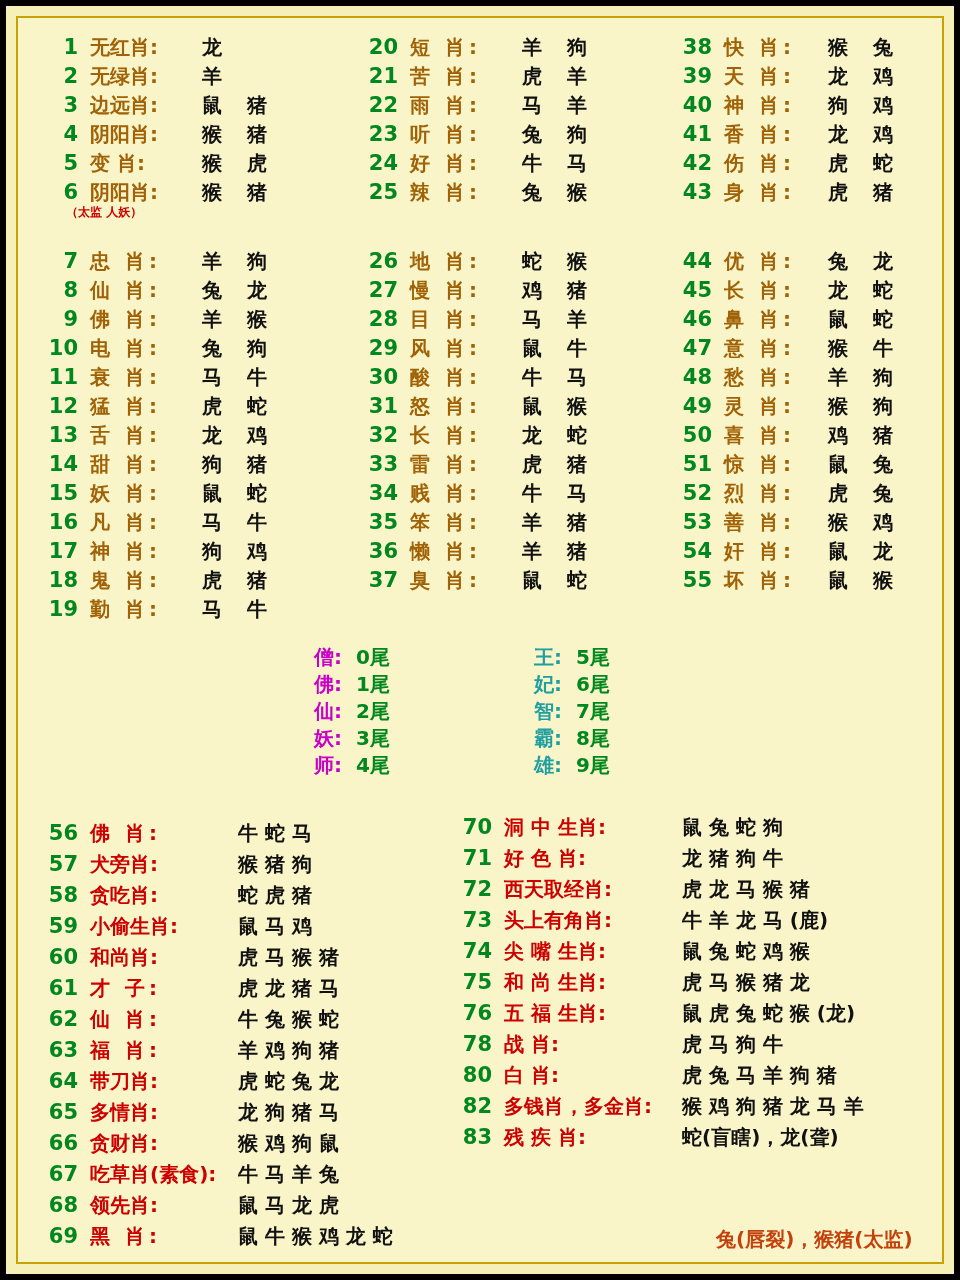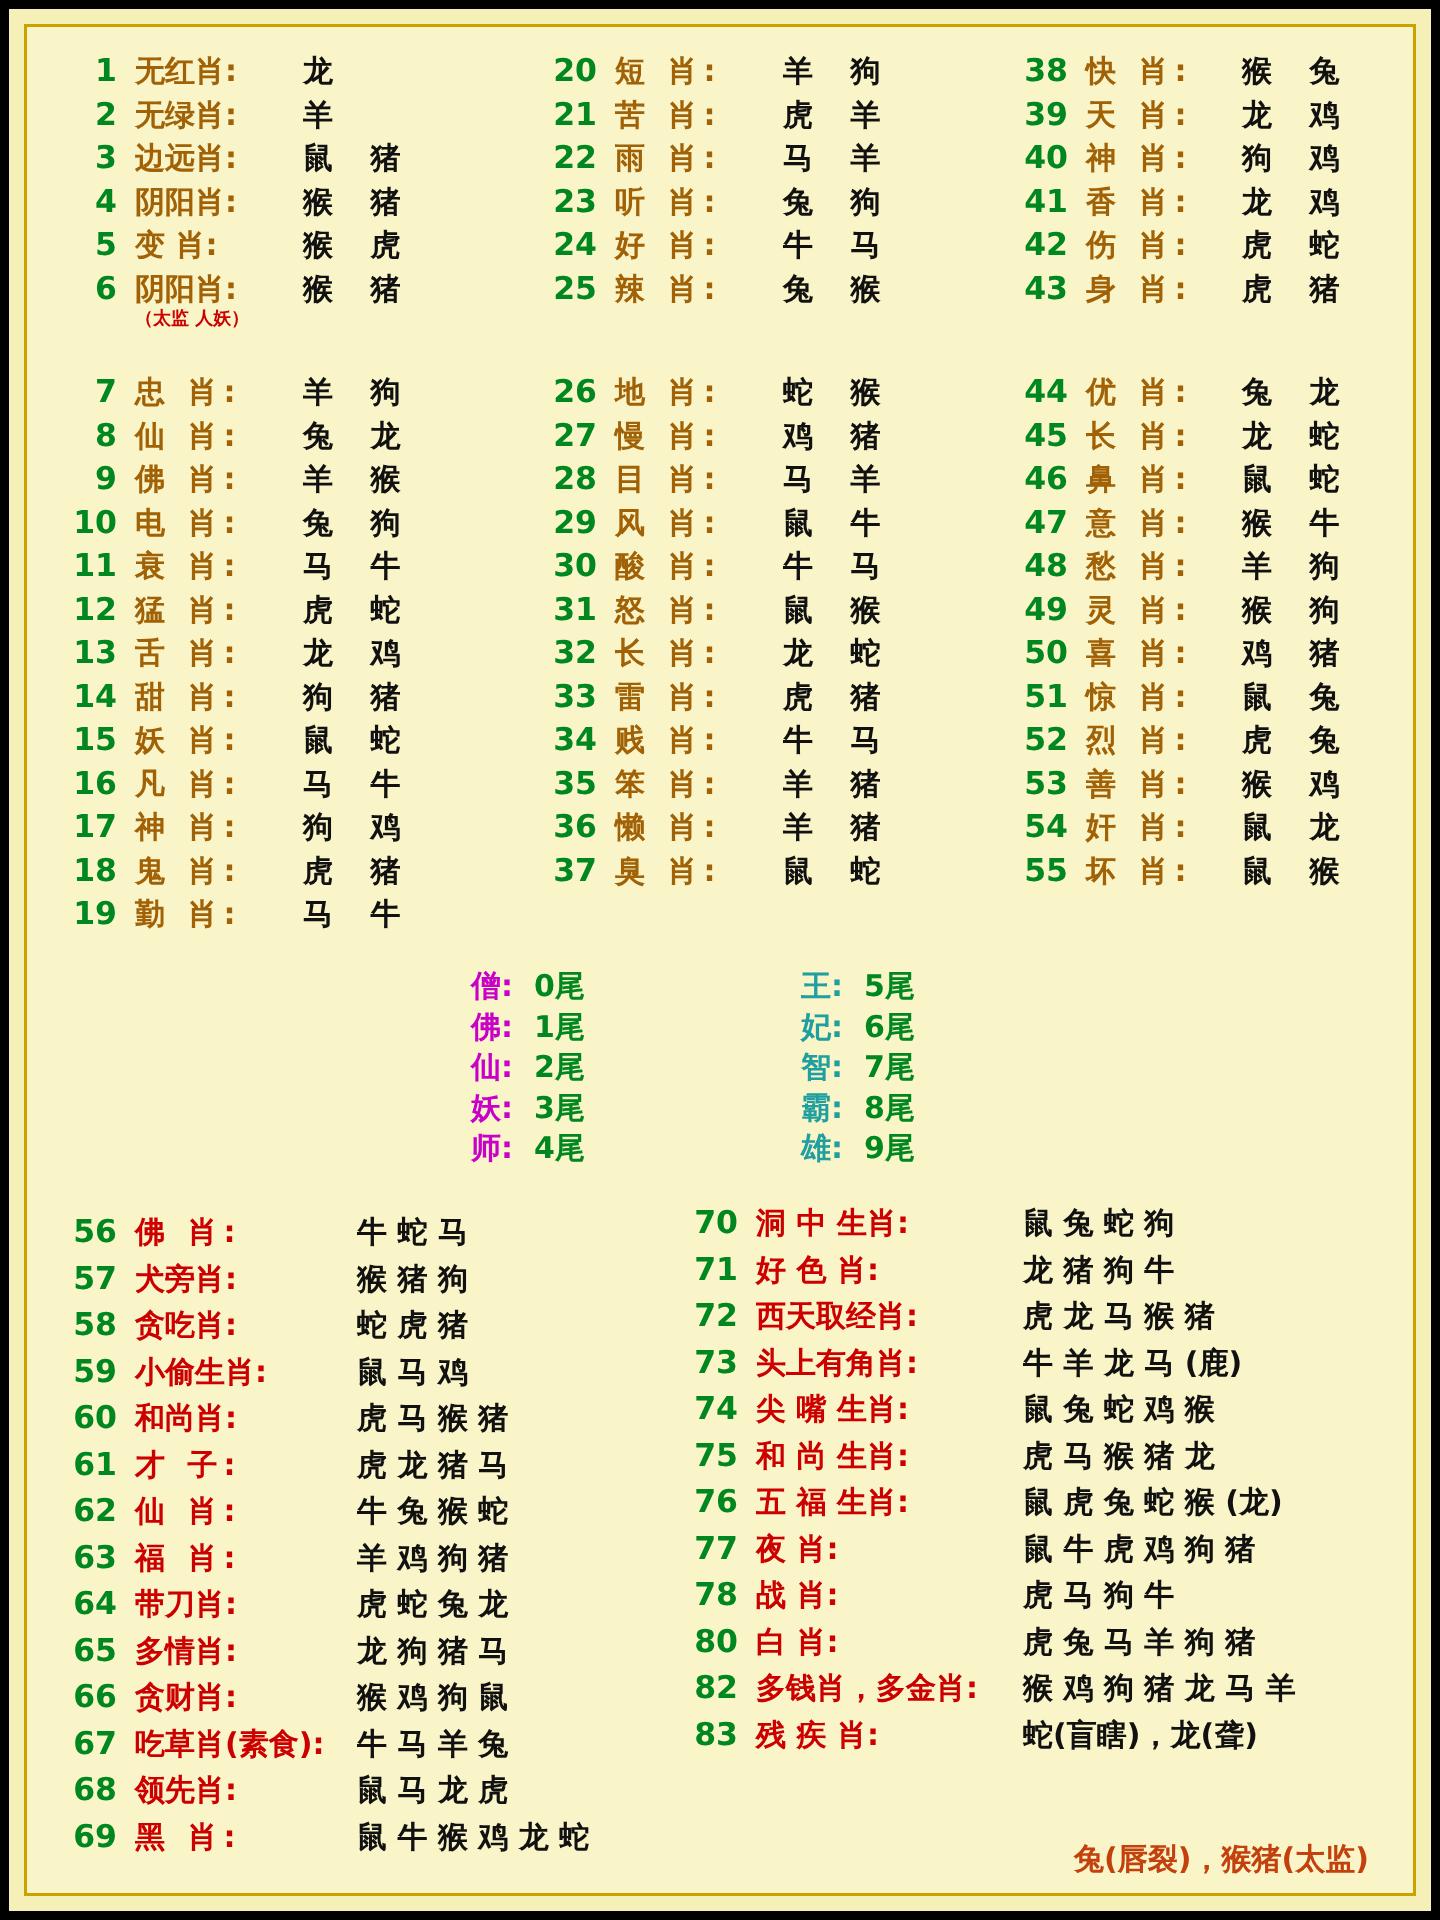--- a/index.html
+++ b/index.html
@@ -55,21 +55,21 @@
   }
   .val {
     color: #111;
     font-weight: bold;
     font-size: 20px;
   }
   .sub {
     color: #cc0000;
     font-weight: bold;
     font-size: 12px;
-    margin-left: 46px;
+    margin-left: 22px;
     margin-top: -4px;
   }
 
   
   .c1 { left: 26px; top: 16px; width: 300px; }
   .c1 .lbl { width: 112px; }
   .c2 { left: 346px; top: 16px; width: 300px; }
   .c2 .lbl { width: 112px; }
   .c3 { left: 660px; top: 16px; width: 300px; }
   .c3 .lbl { width: 104px; }
@@ -142,20 +142,21 @@
     color: #cc0000;
     font-weight: bold;
     font-size: 20px;
   }
   .b1 .blbl { width: 148px; }
   .b2 .blbl { width: 178px; }
   .bval {
     color: #111;
     font-weight: bold;
     font-size: 20px;
+    margin-top: 12px;
   }
   .extra {
     color: #c2410c;
     font-weight: bold;
     font-size: 20px;
     position: absolute;
     left: 698px;
     top: 1208px;
   }
 </style>
@@ -625,25 +626,20 @@
           <span class="bnum">75</span>
           <span class="blbl">和 尚 生肖:</span>
           <span class="bval">虎 马 猴 猪 龙</span>
         </div>
       <div class="brow">
           <span class="bnum">76</span>
           <span class="blbl">五 福 生肖:</span>
           <span class="bval">鼠 虎 兔 蛇 猴 (龙)</span>
         </div>
       <div class="brow">
-          <span class="bnum">77</span>
-          <span class="blbl">夜     肖:</span>
-          <span class="bval">鼠 牛 虎 鸡 狗 猪</span>
-        </div>
-      <div class="brow">
           <span class="bnum">78</span>
           <span class="blbl">战     肖:</span>
           <span class="bval">虎 马 狗 牛</span>
         </div>
       <div class="brow">
           <span class="bnum">80</span>
           <span class="blbl">白     肖:</span>
           <span class="bval">虎 兔 马 羊 狗 猪</span>
         </div>
       <div class="brow">

